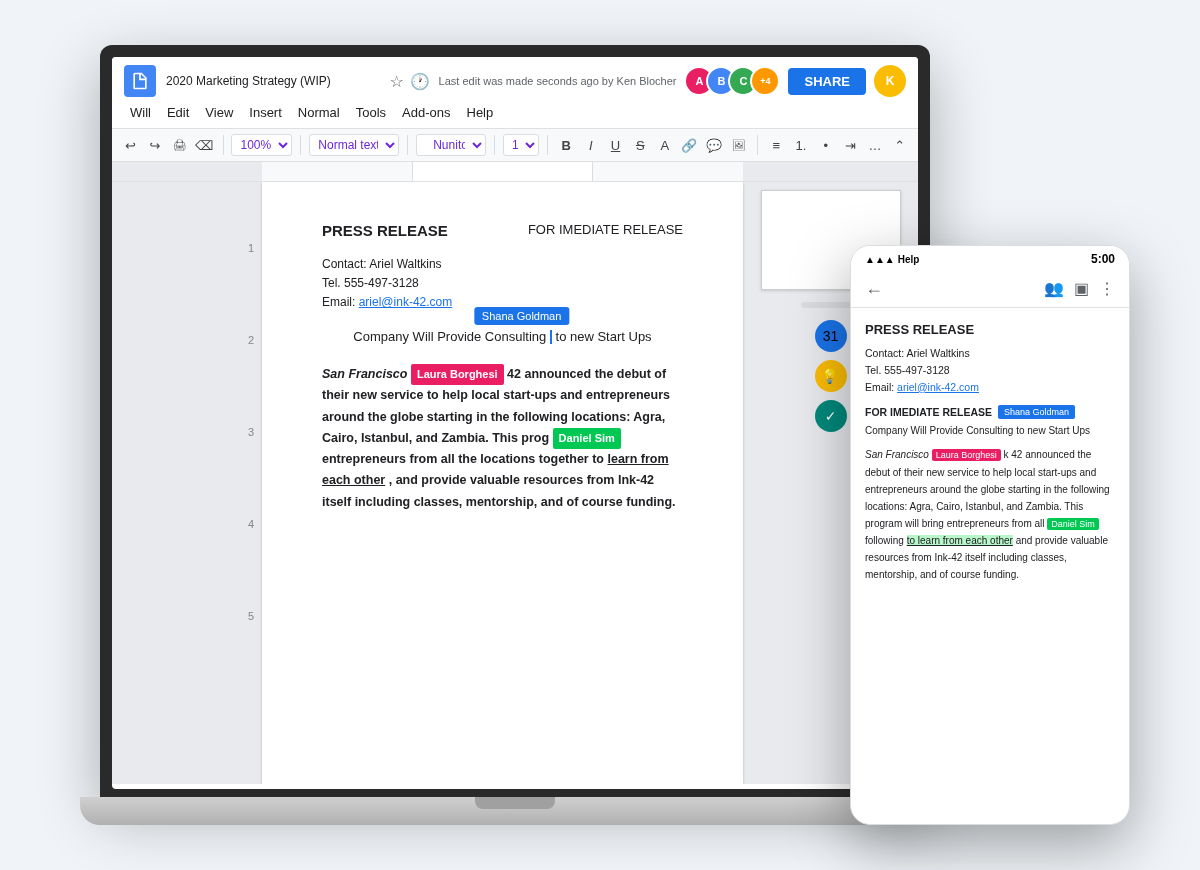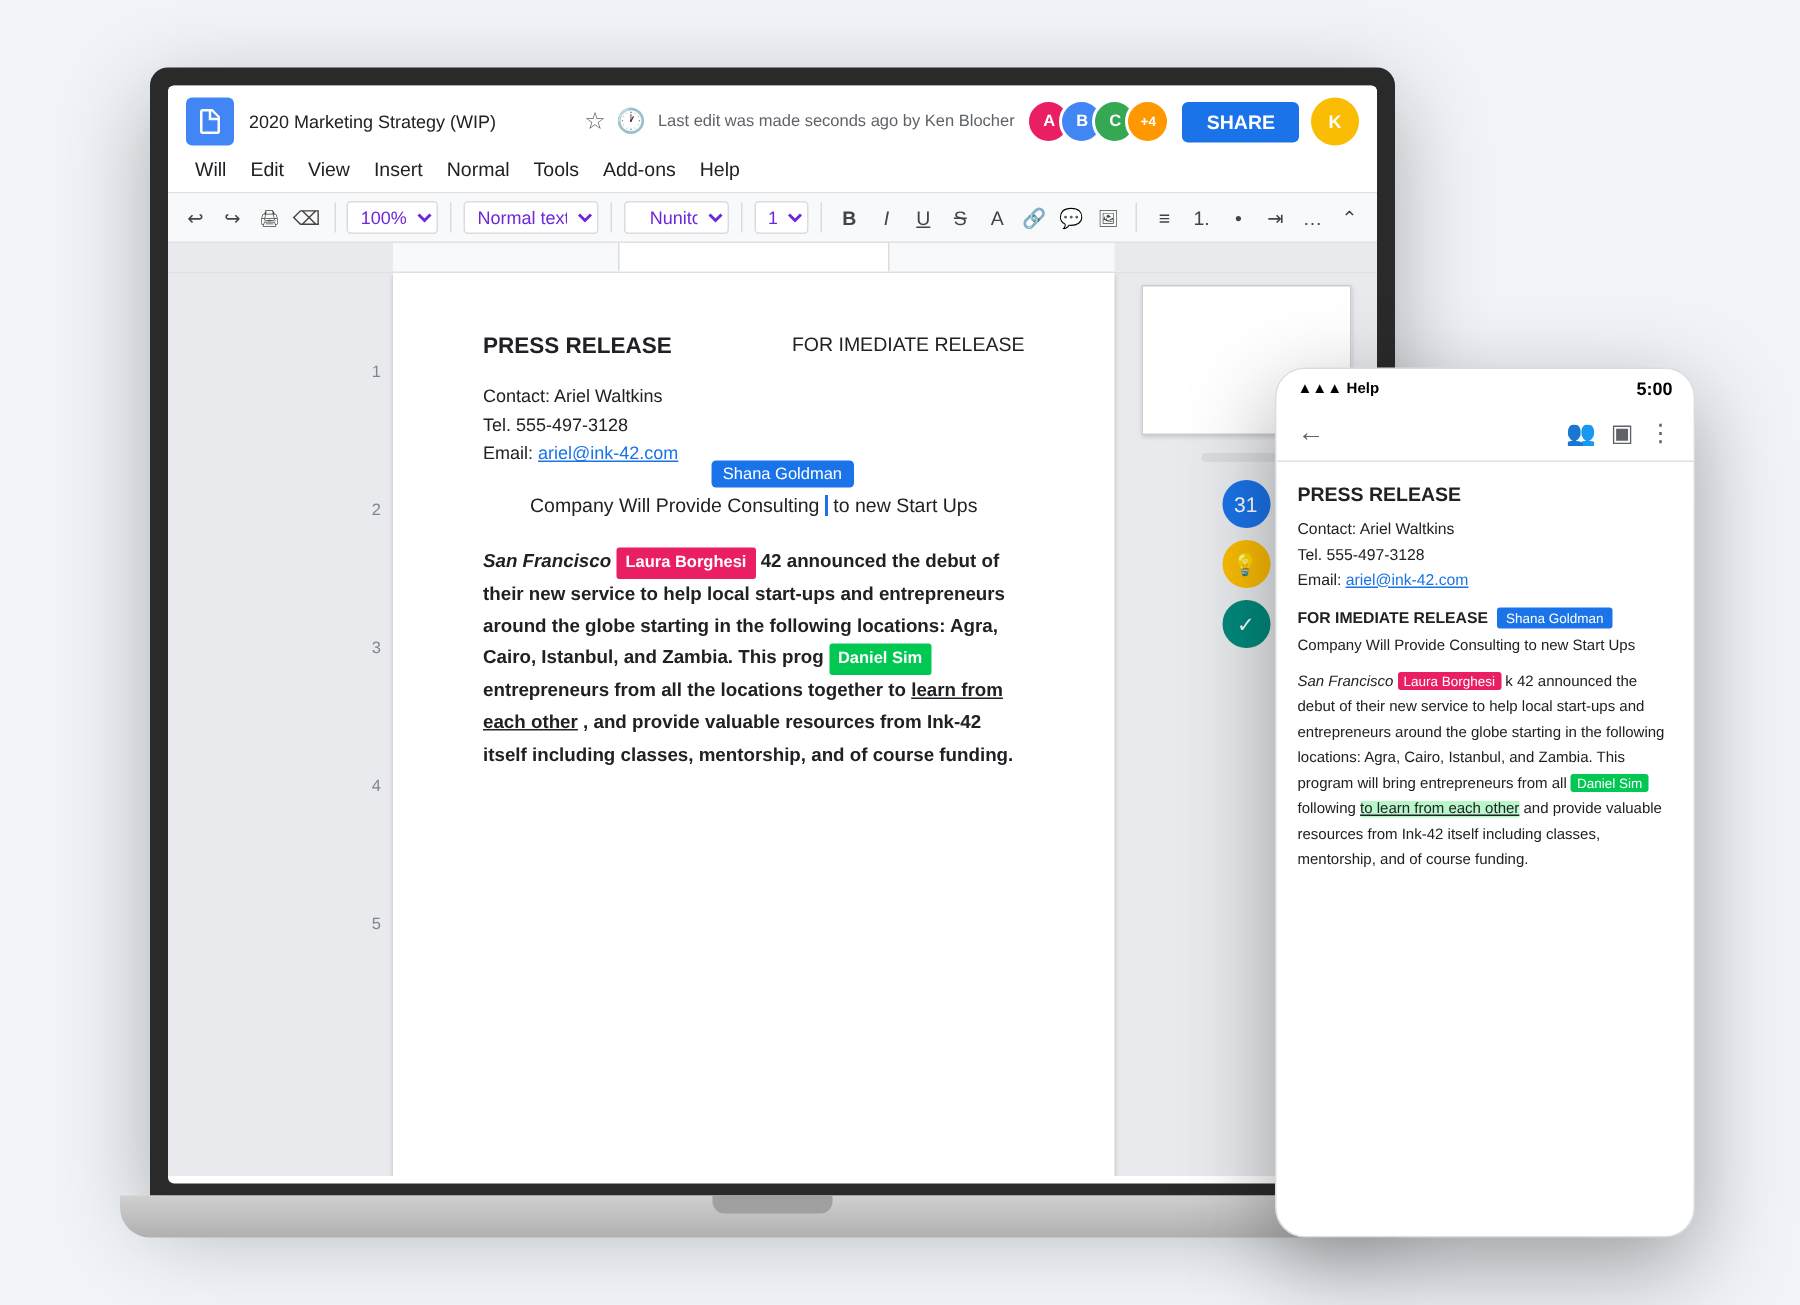--- a/index.html
+++ b/index.html
@@ -298,21 +298,21 @@
     .right-icon {
       width: 32px;
       height: 32px;
       border-radius: 50%;
       display: flex;
       align-items: center;
       justify-content: center;
       font-size: 16px;
     }
 
-    .right-icon-blue { background: #1a73e8; color: #ffffff; }
+    .right-icon-blue { background: #1a73e8; color: #000000; }
     .right-icon-yellow { background: #fbbc04; color: white; }
     .right-icon-teal { background: #00897b; color: white; }
 
     
     .press-release-header {
       display: flex;
       justify-content: space-between;
       margin-bottom: 16px;
     }
 

